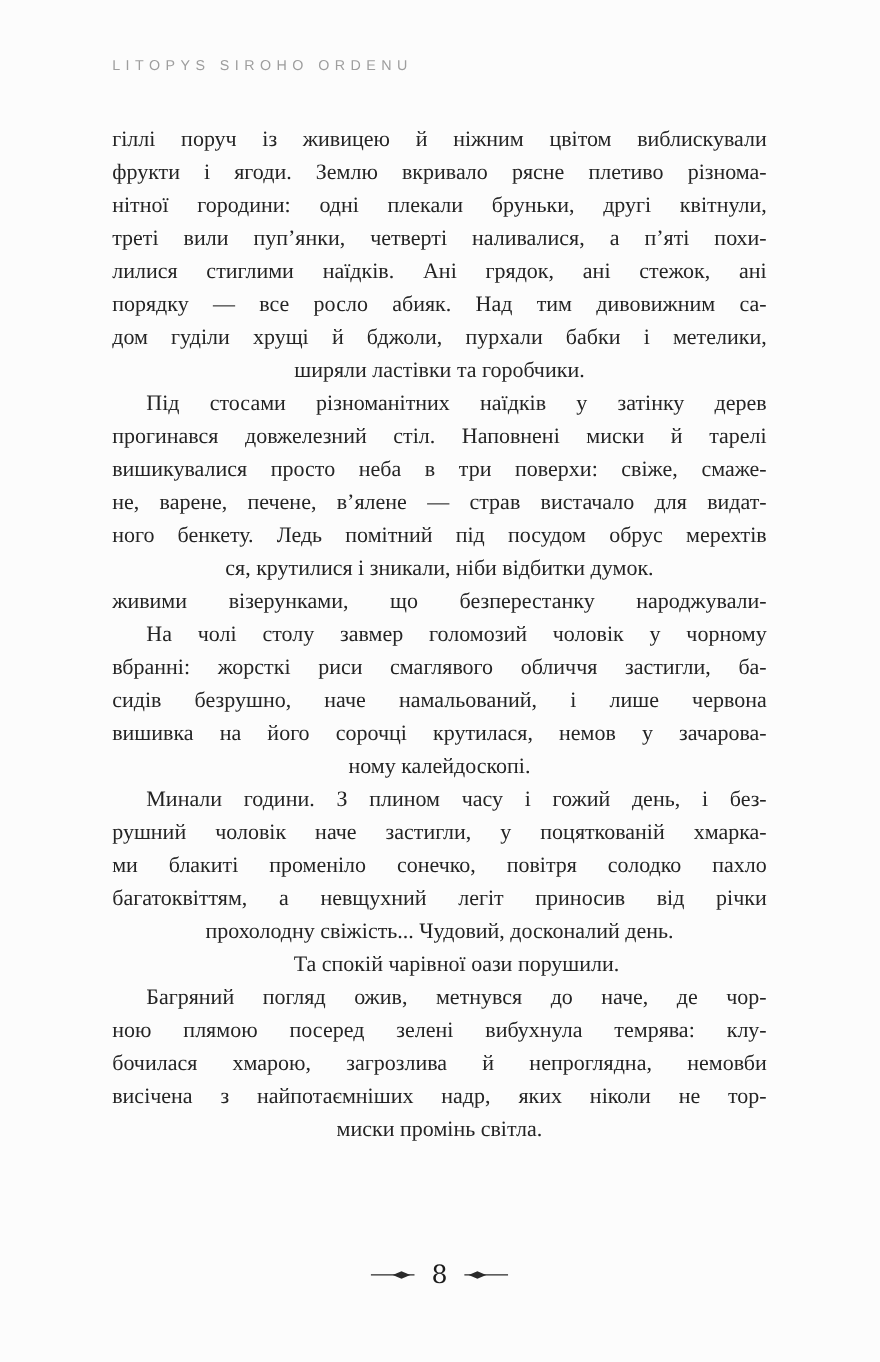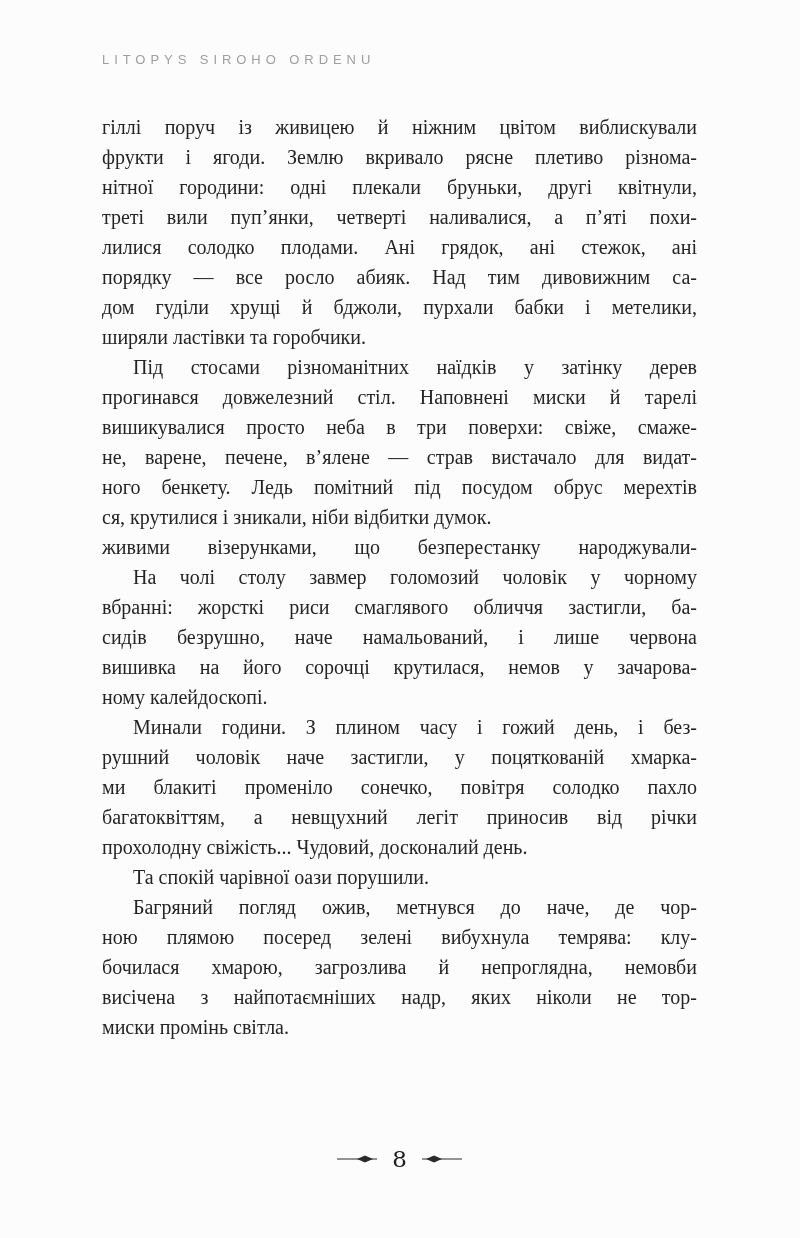--- a/index.html
+++ b/index.html
@@ -26,21 +26,21 @@
     position: absolute;
     top: 112px; left: 102px; width: 595px;
     font-family: "Liberation Serif", "DejaVu Serif", serif;
     font-size: 20px;
     line-height: 30px;
     color: #242424;
   }
   .paragraph { margin: 0; }
   .line {
     height: 30px;
-    text-align: left;
+    text-align: center;
     white-space: normal;
   }
   .line.just {
     text-align: justify;
     text-align-last: justify;
   }
   .line.indent { text-indent: 31px; }
   .page-footer {
     position: absolute;
     top: 1144px; left: 102px; width: 595px;
@@ -63,21 +63,21 @@
 <div class="page">
 
   <div class="running-header">LITOPYS SIROHO ORDENU</div>
 
   <div class="text-block">
       <div class="paragraph">
         <div class="line just">гіллі поруч із живицею й ніжним цвітом виблискували</div>
         <div class="line just">фрукти і ягоди. Землю вкривало рясне плетиво різнома-</div>
         <div class="line just">нітної городини: одні плекали бруньки, другі квітнули,</div>
         <div class="line just">треті вили пуп’янки, четверті наливалися, а п’яті похи-</div>
-        <div class="line just">лилися солодко плодами. Ані грядок, ані стежок, ані</div>
+        <div class="line just">лилися стиглими наїдків. Ані грядок, ані стежок, ані</div>
         <div class="line just">порядку — все росло абияк. Над тим дивовижним са-</div>
         <div class="line just">дом гуділи хрущі й бджоли, пурхали бабки і метелики,</div>
         <div class="line">ширяли ластівки та горобчики.</div>
       </div>
       <div class="paragraph">
         <div class="line just indent">Під стосами різноманітних наїдків у затінку дерев</div>
         <div class="line just">прогинався довжелезний стіл. Наповнені миски й тарелі</div>
         <div class="line just">вишикувалися просто неба в три поверхи: свіже, смаже-</div>
         <div class="line just">не, варене, печене, в’ялене — страв вистачало для видат-</div>
         <div class="line just">ного бенкету. Ледь помітний під посудом обрус мерехтів</div>

